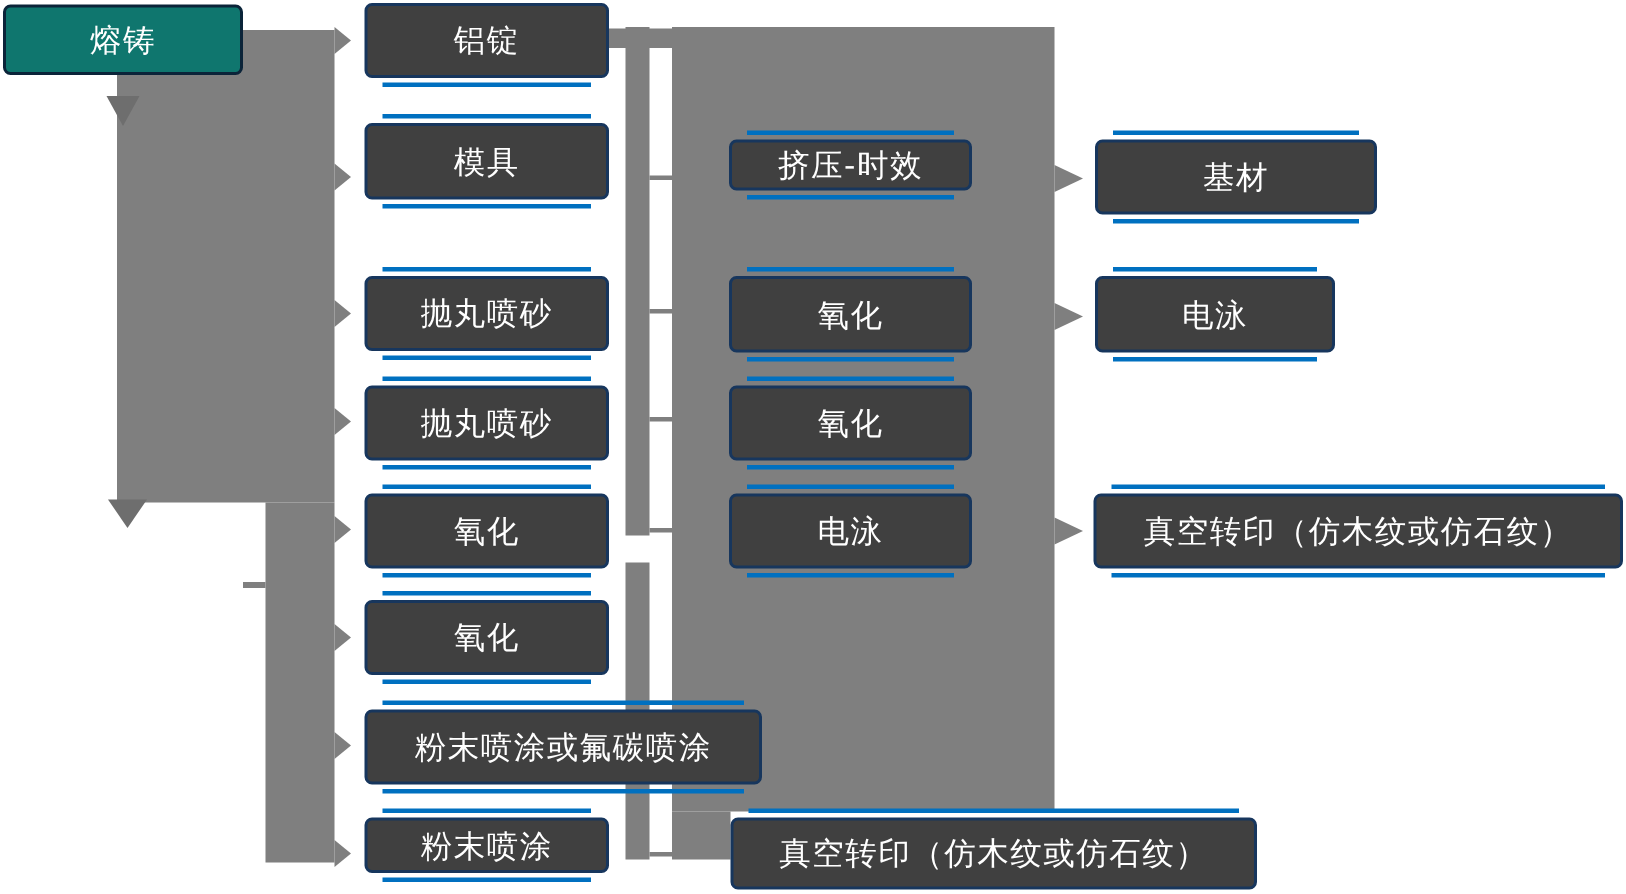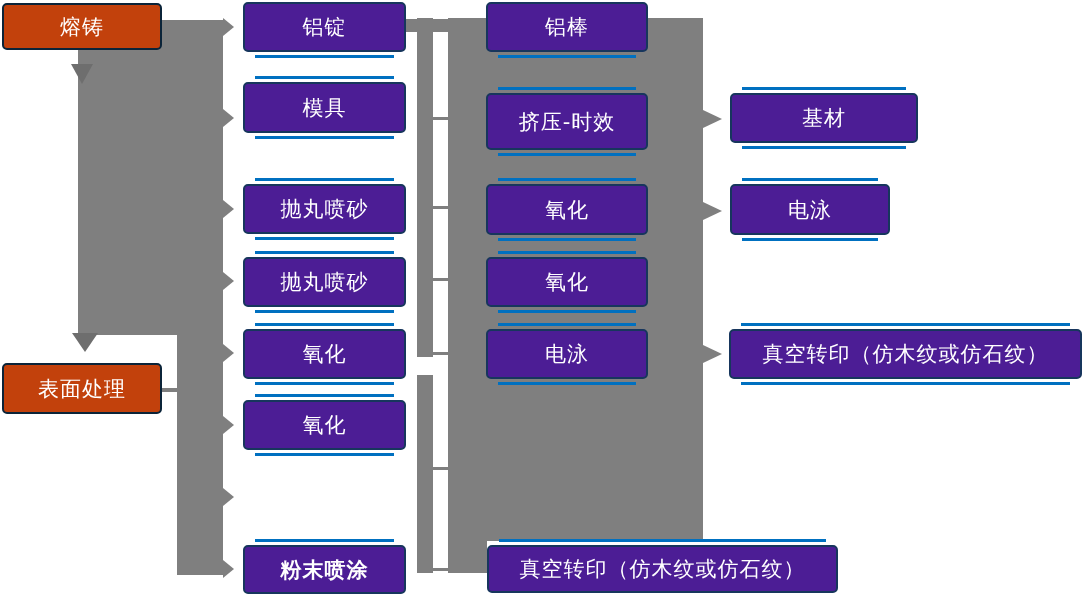--- a/index.html
+++ b/index.html
@@ -16,22 +16,22 @@
   .tri-right-big{border-top:9px solid transparent;border-bottom:9px solid transparent;border-left:19px solid #7f7f7f;}
   .tri-down{border-left:11px solid transparent;border-right:11px solid transparent;border-top:20px solid #6e6e6e;}
   .tri-down2{border-left:13px solid transparent;border-right:13px solid transparent;border-top:19px solid #6e6e6e;}
   .box{
     position:absolute;
     display:flex;align-items:center;justify-content:center;
     color:#ffffff;font-size:21px;font-weight:500;letter-spacing:1px;
     border-radius:5px;box-sizing:border-box;text-align:center;
     white-space:nowrap;
   }
-  .dark{background:#c2410c;border:2.5px solid #0b2439;}
-  .bright{background:#4c1d95;border:2px solid #17365d;}
+  .dark{background:#0f766e;border:2.5px solid #0b2439;}
+  .bright{background:#404040;border:2px solid #17365d;}
   .bright::before{
     content:"";position:absolute;left:10px;right:10px;top:-8px;height:3px;
     background:#0070c0;
   }
   .bright::after{
     content:"";position:absolute;left:10px;right:10px;bottom:-8px;height:3px;
     background:#0070c0;
   }
 </style>
 </head>
@@ -65,32 +65,31 @@
   <div class="tri tri-right" style="left:223px;top:560px;"></div>
 
   <div class="tri tri-right-big" style="left:703px;top:110px;"></div>
   <div class="tri tri-right-big" style="left:703px;top:202px;"></div>
   <div class="tri tri-right-big" style="left:703px;top:345px;"></div>
 
   <div class="tri tri-down" style="left:71px;top:64px;"></div>
   <div class="tri tri-down2" style="left:72px;top:333px;"></div>
 
   <div class="box dark" style="left:2px;top:3px;width:160px;height:47px;">熔铸</div>
-  <div class="box dark" style="left:2px;top:363px;width:160px;height:51px;">表面处理</div>
 
   <div class="box bright" style="left:243px;top:2px;width:163px;height:50px;">铝锭</div>
   <div class="box bright" style="left:243px;top:82px;width:163px;height:51px;">模具</div>
   <div class="box bright" style="left:243px;top:184px;width:163px;height:50px;">抛丸喷砂</div>
   <div class="box bright" style="left:243px;top:257px;width:163px;height:50px;">抛丸喷砂</div>
   <div class="box bright" style="left:243px;top:329px;width:163px;height:50px;">氧化</div>
   <div class="box bright" style="left:243px;top:400px;width:163px;height:50px;">氧化</div>
-  <div class="box bright" style="left:243px;top:545px;width:163px;height:49px;font-weight:bold;">粉末喷涂</div>
+  <div class="box bright" style="left:243px;top:473px;width:265px;height:50px;">粉末喷涂或氟碳喷涂</div>
+  <div class="box bright" style="left:243px;top:545px;width:163px;height:37px;">粉末喷涂</div>
 
-  <div class="box bright" style="left:486px;top:2px;width:162px;height:50px;">铝棒</div>
-  <div class="box bright" style="left:486px;top:93px;width:162px;height:57px;">挤压-时效</div>
+  <div class="box bright" style="left:486px;top:93px;width:162px;height:34px;">挤压-时效</div>
   <div class="box bright" style="left:486px;top:184px;width:162px;height:51px;">氧化</div>
   <div class="box bright" style="left:486px;top:257px;width:162px;height:50px;">氧化</div>
   <div class="box bright" style="left:486px;top:329px;width:162px;height:50px;">电泳</div>
   <div class="box bright" style="left:487px;top:545px;width:351px;height:48px;">真空转印（仿木纹或仿石纹）</div>
 
   <div class="box bright" style="left:730px;top:93px;width:188px;height:50px;">基材</div>
   <div class="box bright" style="left:730px;top:184px;width:160px;height:51px;">电泳</div>
   <div class="box bright" style="left:729px;top:329px;width:353px;height:50px;">真空转印（仿木纹或仿石纹）</div>
 
 </div>

